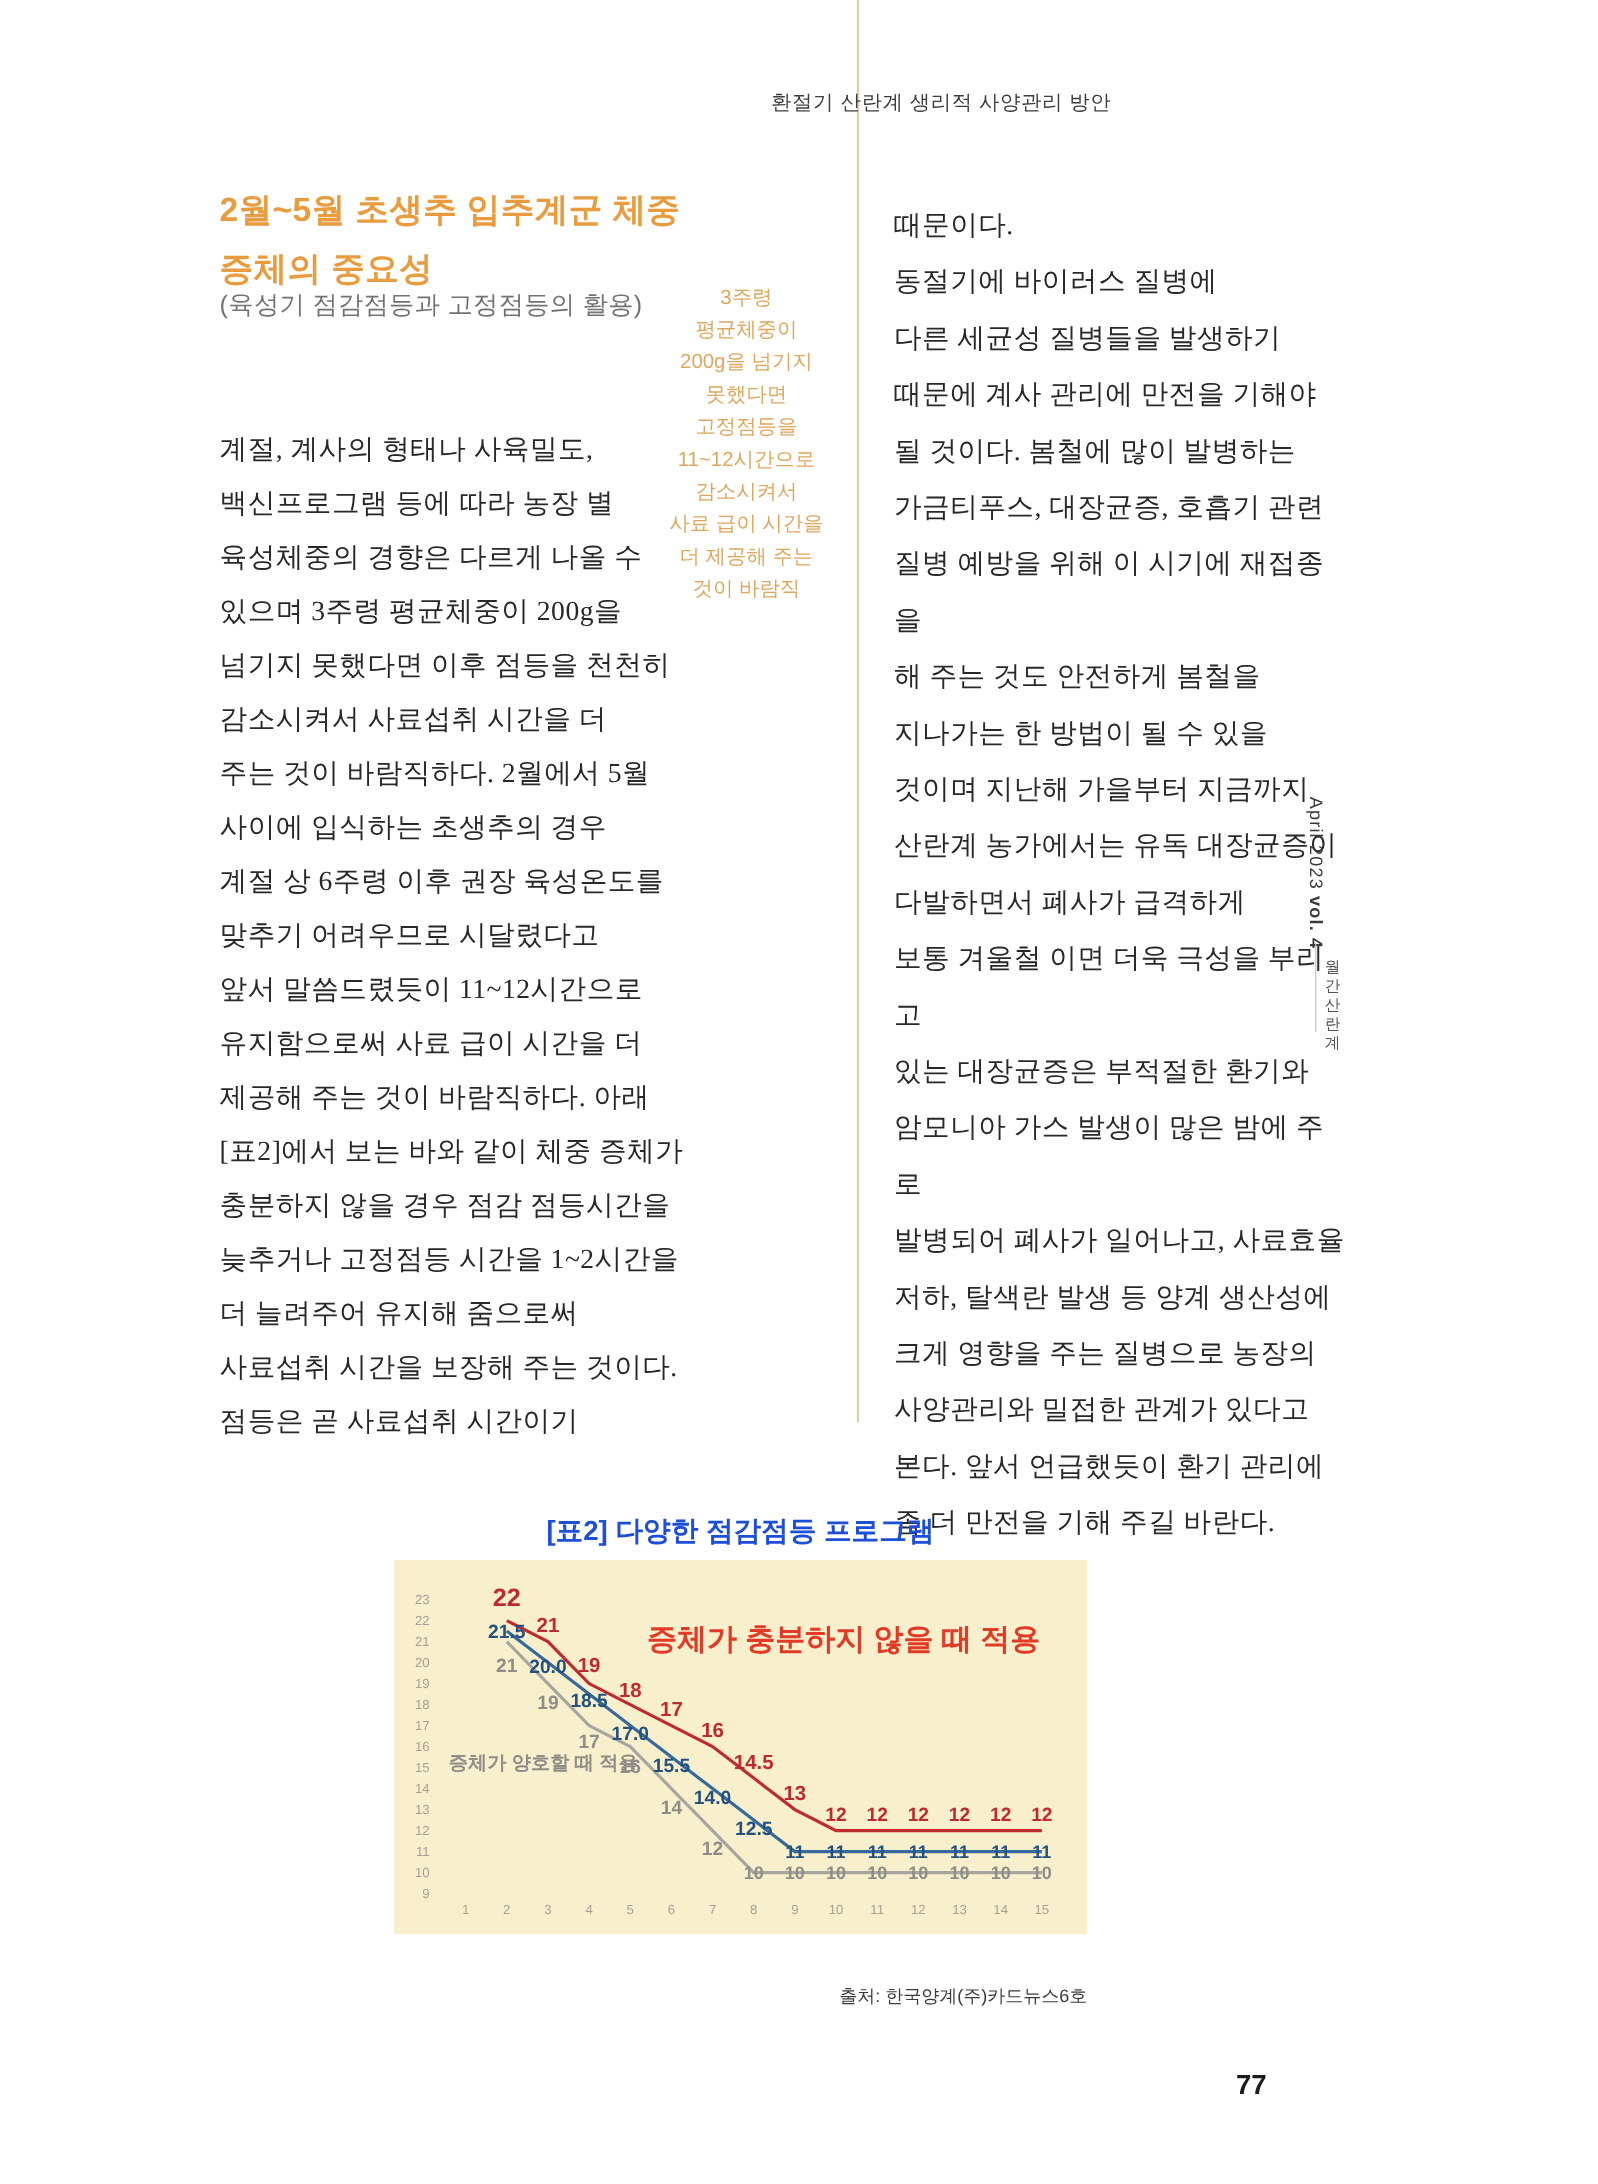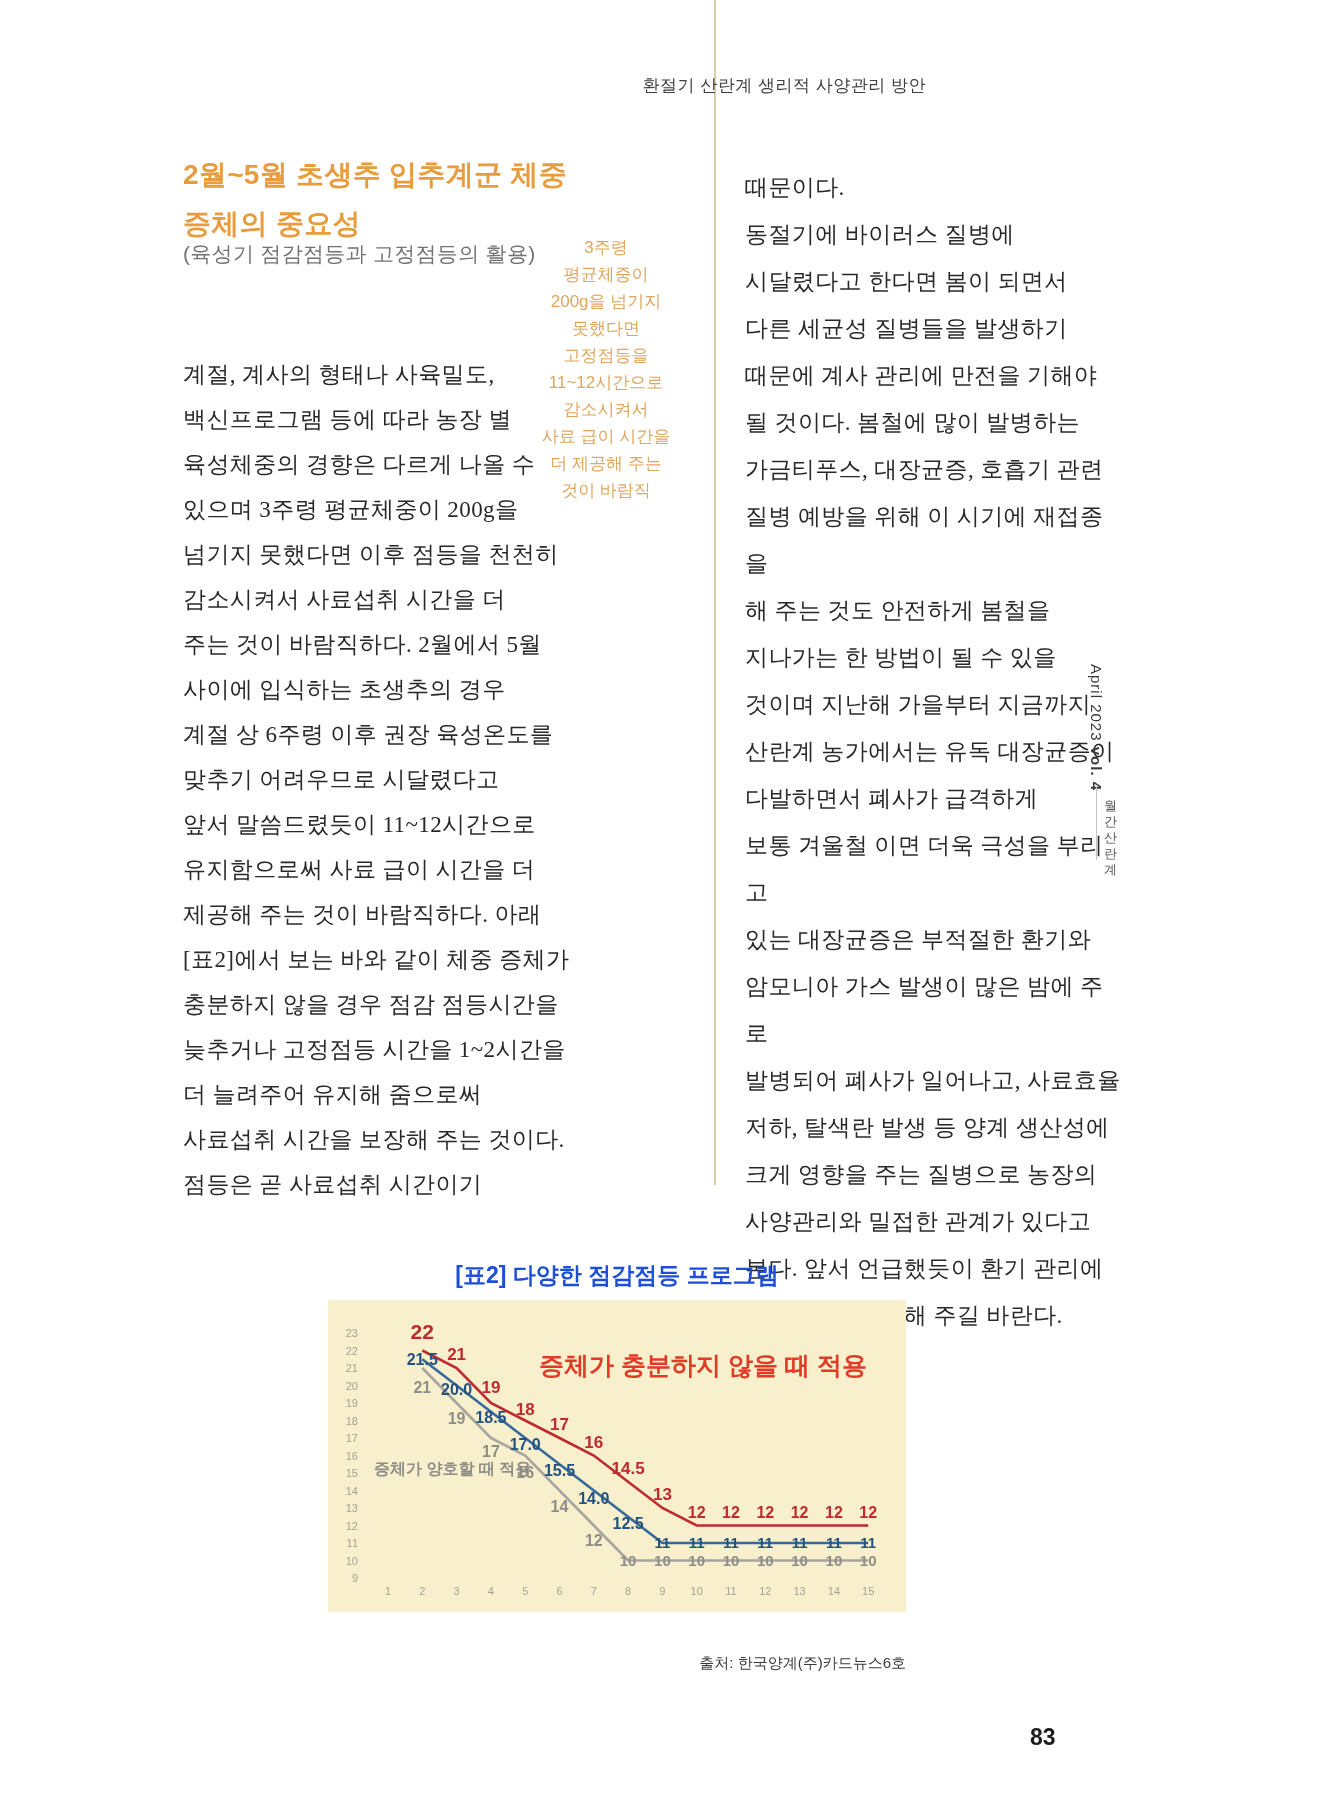--- a/index.html
+++ b/index.html
@@ -8,21 +8,21 @@
   .vrule{position:absolute;left:714px;top:0;width:1.5px;height:1185px;background:#ddcfae;}
   .header{position:absolute;top:74px;right:230px;font-family:"Liberation Sans", sans-serif;
           font-size:17px;color:#3d3d3d;letter-spacing:0.5px;}
   .title{position:absolute;left:183px;top:150px;font-family:"Liberation Sans", sans-serif;
          font-size:28px;font-weight:bold;color:#e89c3e;line-height:49px;letter-spacing:0.3px;}
   .subtitle{position:absolute;left:183px;top:240px;font-family:"Liberation Sans", sans-serif;
             font-size:21px;color:#737373;letter-spacing:0.3px;}
   .col{position:absolute;font-size:23px;color:#282828;letter-spacing:0.4px;}
   .left-col{left:183px;top:352px;width:420px;line-height:45px;}
   .right-col{left:745px;top:164px;width:380px;line-height:47px;}
-  .pull-quote{position:absolute;left:520px;top:234px;width:172px;text-align:center;
+  .pull-quote{position:absolute;left:536px;top:234px;width:172px;text-align:center;
               font-family:"Liberation Sans", sans-serif;font-size:17px;line-height:27px;
               color:#dfa75e;}
   .badge{display:inline-block;background:#c8342a;color:#ffffff;
          font-family:"Liberation Sans", sans-serif;font-weight:bold;font-size:15px;
          line-height:1;padding:6px 9px 5px 9px;border-radius:6px;margin-left:10px;
          vertical-align:3px;letter-spacing:1px;}
   .chart-title{position:absolute;left:328px;top:1260px;width:578px;text-align:center;
                font-family:"Liberation Sans", sans-serif;font-size:23px;font-weight:bold;color:#1d4ed8;}
   .chart-svg{position:absolute;left:328px;top:1300px;}
   .chart-source{position:absolute;left:328px;top:1654px;width:578px;text-align:right;
@@ -83,21 +83,20 @@
       <div class="tline">11~12시간으로</div>
       <div class="tline">감소시켜서</div>
       <div class="tline">사료 급이 시간을</div>
       <div class="tline">더 제공해 주는</div>
       <div class="tline">것이 바람직</div>
     </div>
 
   <div class="col right-col">
       <div class="tline">때문이다.</div>
       <div class="tline">동절기에 바이러스 질병에</div>
-      <div class="tline">시달렸다고 한다면 봄이 되면서</div>
       <div class="tline">다른 세균성 질병들을 발생하기</div>
       <div class="tline">때문에 계사 관리에 만전을 기해야</div>
       <div class="tline">될 것이다. 봄철에 많이 발병하는</div>
       <div class="tline">가금티푸스, 대장균증, 호흡기 관련</div>
       <div class="tline">질병 예방을 위해 이 시기에 재접종을</div>
       <div class="tline">해 주는 것도 안전하게 봄철을</div>
       <div class="tline">지나가는 한 방법이 될 수 있을</div>
       <div class="tline">것이며 지난해 가을부터 지금까지</div>
       <div class="tline">산란계 농가에서는 유독 대장균증이</div>
       <div class="tline">다발하면서 폐사가 급격하게</div>
@@ -196,15 +195,15 @@
     </svg>
 
   <div class="chart-source">출처: 한국양계(주)카드뉴스6호</div>
 
   <div class="sidebar-date">
     <span>April 2023 </span><span class="vol">vol. 4</span>
   </div>
   <div class="sidebar-rule"></div>
   <div class="sidebar-mag">월간산란계</div>
 
-  <div class="page-number">83</div>
+  <div class="page-number">77</div>
 
 </div>
 
 </body></html>

